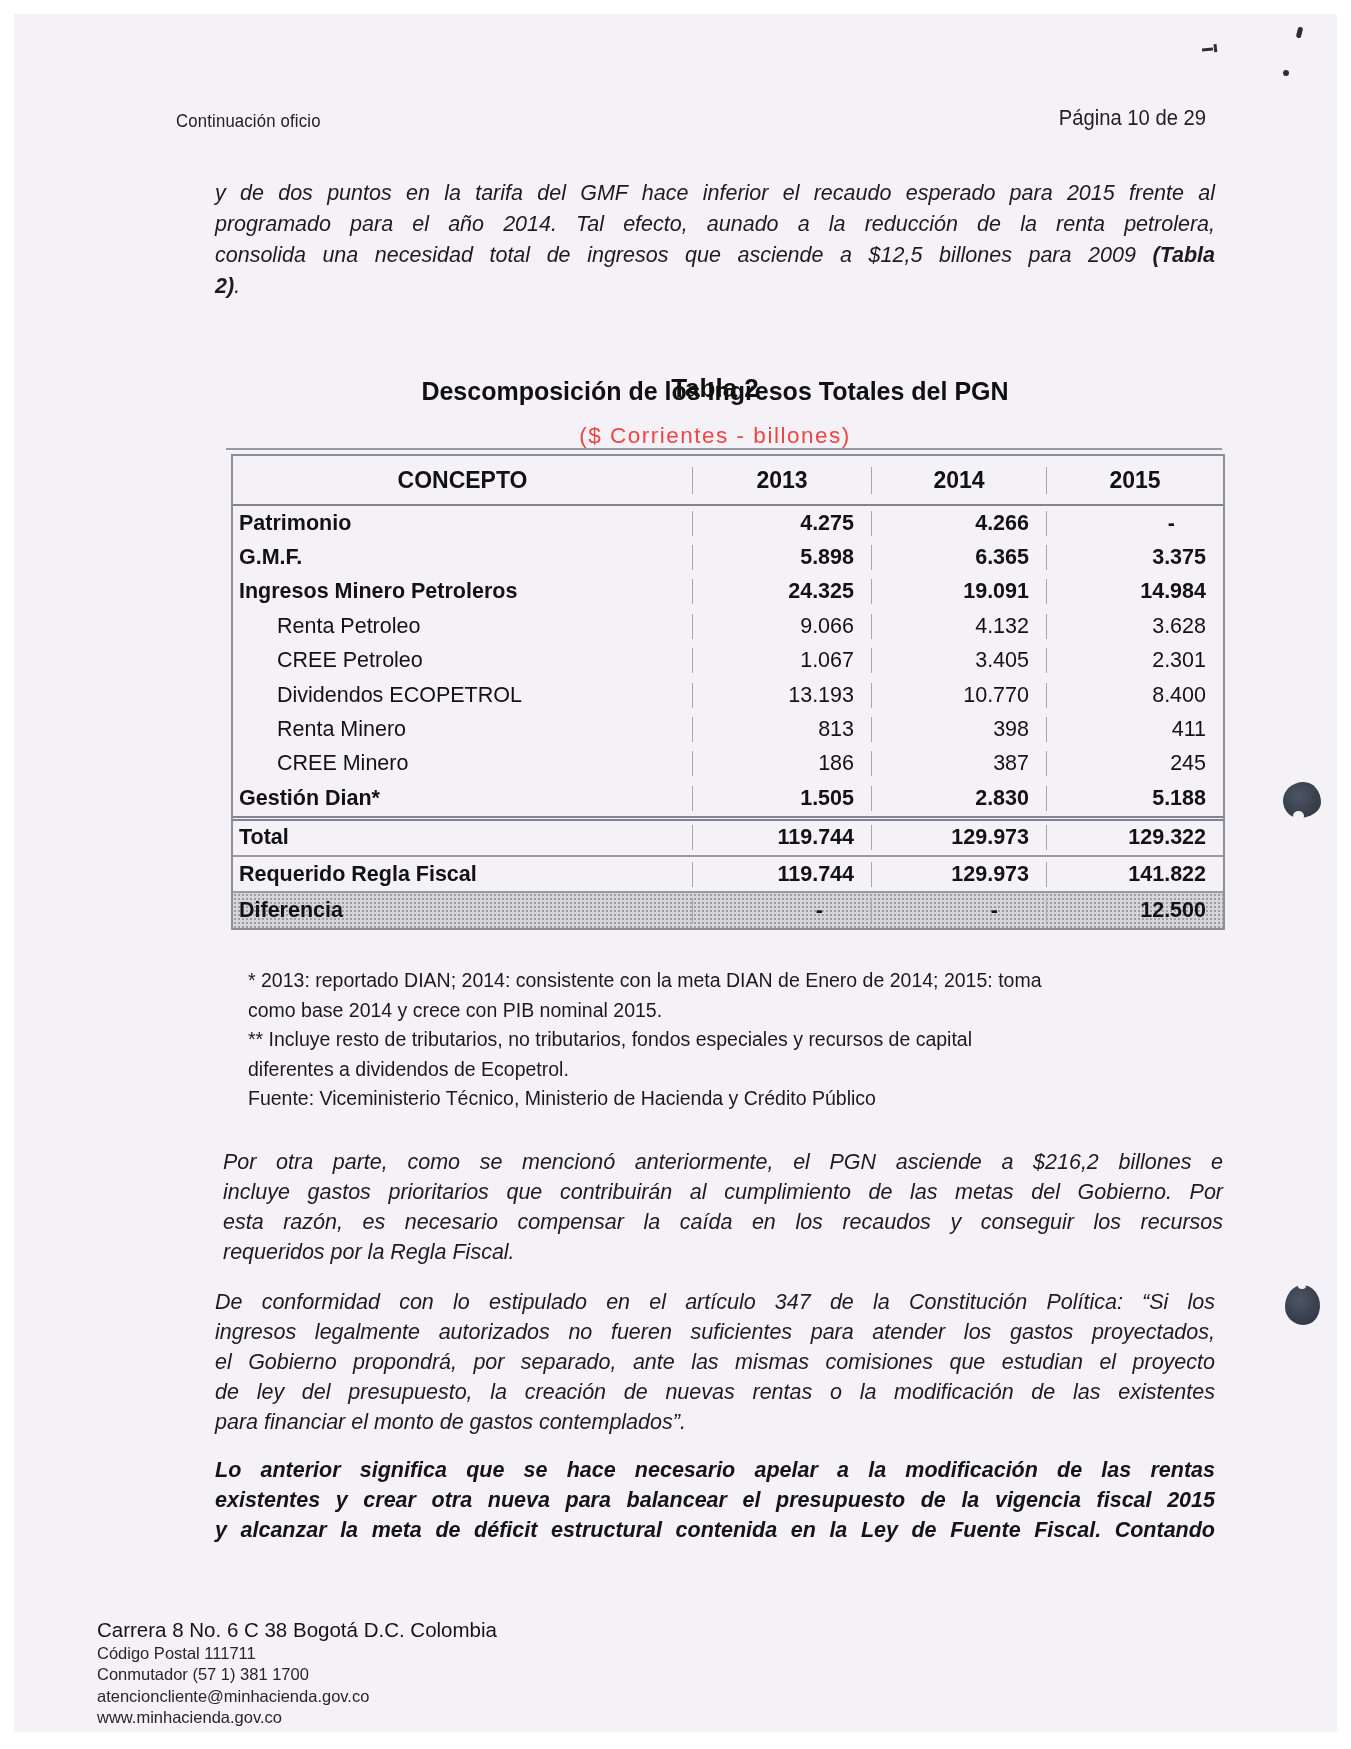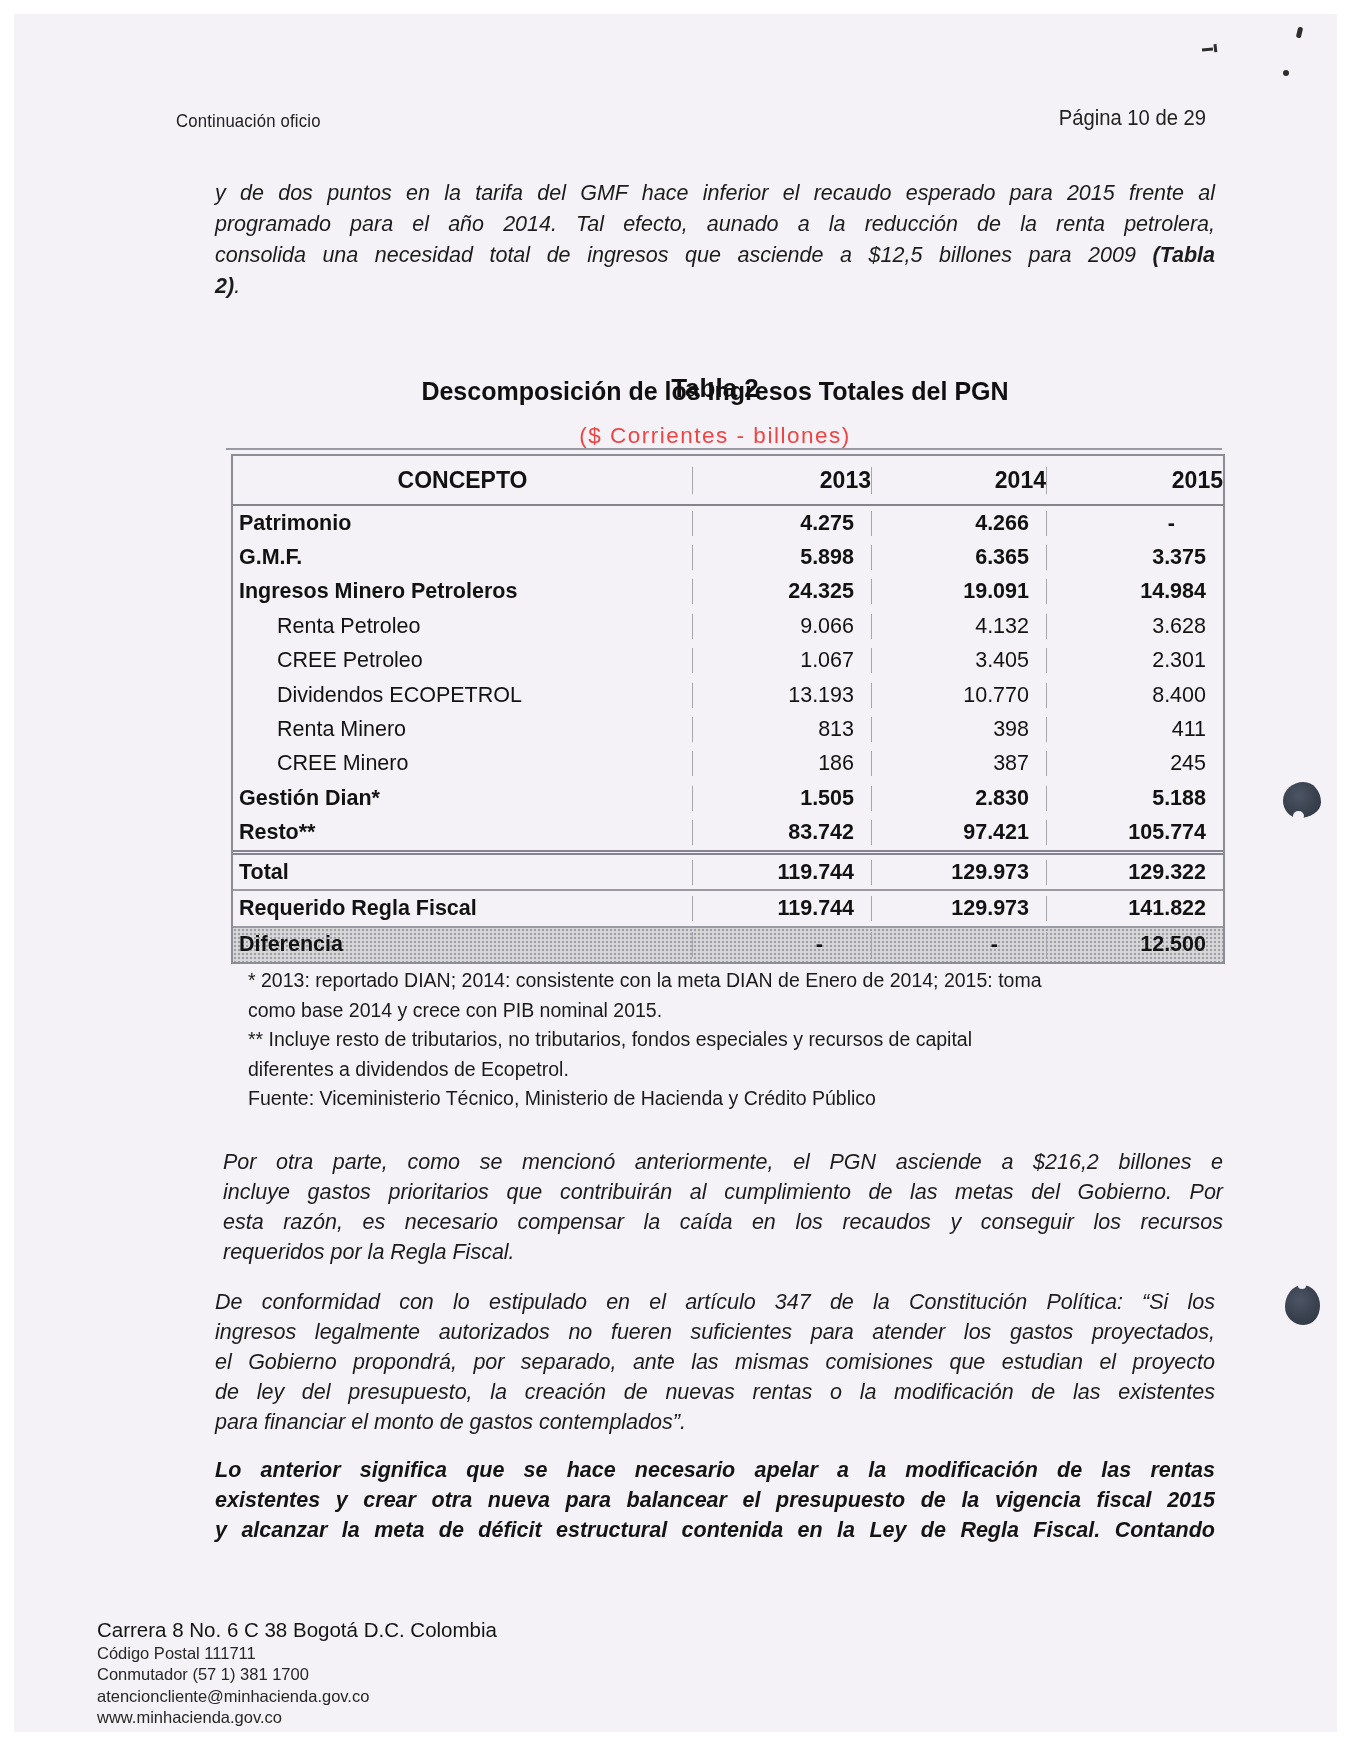--- a/index.html
+++ b/index.html
@@ -38,21 +38,21 @@
   .tbl{position:absolute;left:231px;top:454px;width:990px;border:2px solid #8d8d97;background:transparent;
        font-size:21.5px;color:#121212;}
   .trow{display:flex;align-items:center;height:34.4px;}
   .trow.header{height:48px;border-bottom:2px solid #84848e;font-weight:bold;font-size:23px;}
   .tcell{overflow:hidden;white-space:nowrap;}
   .c0{width:459px;padding-left:6px;box-sizing:border-box;text-align:left;}
   .c1{width:179px;box-sizing:border-box;text-align:right;padding-right:17px;border-left:1px solid #a6a6ae;}
   .c2{width:175px;box-sizing:border-box;text-align:right;padding-right:17px;border-left:1px solid #a6a6ae;}
   .c3{flex:1;box-sizing:border-box;text-align:right;padding-right:17px;border-left:1px solid #a6a6ae;}
   .trow.header .c0{text-align:center;padding-left:0;}
-  .trow.header .c1,.trow.header .c2,.trow.header .c3{padding-right:0;}
+  .trow.header .c1,.trow.header .c2,.trow.header .c3{text-align:center;padding-right:0;}
   .trow .indent{padding-left:44px;}
   .trow.boldrow{font-weight:bold;}
   .trow.r-total{border-top:5px double #84848e;}
   .trow.r-requerido{border-top:2px solid #9a9aa2;}
   .trow.r-diferencia{border-top:2px solid #9a9aa2;background-color:#d6d6d8;
       background-image:radial-gradient(#9d9da4 1px, rgba(0,0,0,0) 1.3px);background-size:4px 4px;}
   .tcell.dash{padding-right:48px;}
 
   
   .fnotes{position:absolute;left:248px;top:966px;width:940px;font-size:19.5px;color:#1a1a1a;}
@@ -152,26 +152,20 @@
         <div class="tcell c1">186</div>
         <div class="tcell c2">387</div>
         <div class="tcell c3">245</div>
       </div>
       <div class="trow boldrow">
         <div class="tcell c0">Gestión Dian*</div>
         <div class="tcell c1">1.505</div>
         <div class="tcell c2">2.830</div>
         <div class="tcell c3">5.188</div>
       </div>
-      <div class="trow boldrow">
-        <div class="tcell c0">Resto**</div>
-        <div class="tcell c1">83.742</div>
-        <div class="tcell c2">97.421</div>
-        <div class="tcell c3">105.774</div>
-      </div>
       <div class="trow boldrow r-total">
         <div class="tcell c0">Total</div>
         <div class="tcell c1">119.744</div>
         <div class="tcell c2">129.973</div>
         <div class="tcell c3">129.322</div>
       </div>
       <div class="trow boldrow r-requerido">
         <div class="tcell c0">Requerido Regla Fiscal</div>
         <div class="tcell c1">119.744</div>
         <div class="tcell c2">129.973</div>
@@ -202,21 +196,21 @@
   <div class="para lh30" id="para-const">
       <div class="pline"><span>De conformidad con lo estipulado en el artículo 347 de la Constitución Política: “Si los</span></div>
       <div class="pline"><span>ingresos legalmente autorizados no fueren suficientes para atender los gastos proyectados,</span></div>
       <div class="pline"><span>el Gobierno propondrá, por separado, ante las mismas comisiones que estudian el proyecto</span></div>
       <div class="pline"><span>de ley del presupuesto, la creación de nuevas rentas o la modificación de las existentes</span></div>
       <div class="pline nolast"><span>para financiar el monto de gastos contemplados”.</span></div>
     </div>
   <div class="para lh30 boldpara" id="para-lo-anterior">
       <div class="pline"><span>Lo anterior significa que se hace necesario apelar a la modificación de las rentas</span></div>
       <div class="pline"><span>existentes y crear otra nueva para balancear el presupuesto de la vigencia fiscal 2015</span></div>
-      <div class="pline"><span>y alcanzar la meta de déficit estructural contenida en la Ley de Regla Fiscal. Contando</span></div>
+      <div class="pline"><span>y alcanzar la meta de déficit estructural contenida en la Ley de Fuente Fiscal. Contando</span></div>
     </div>
 
   <div class="footer">
     <div class="addr">Carrera 8  No. 6 C 38 Bogotá D.C. Colombia</div>
     <div id="footer-lines">
         <div class="fl">Código Postal 111711</div>
         <div class="fl">Conmutador (57 1) 381 1700</div>
         <div class="fl">atencioncliente@minhacienda.gov.co</div>
         <div class="fl">www.minhacienda.gov.co</div>
       </div>

